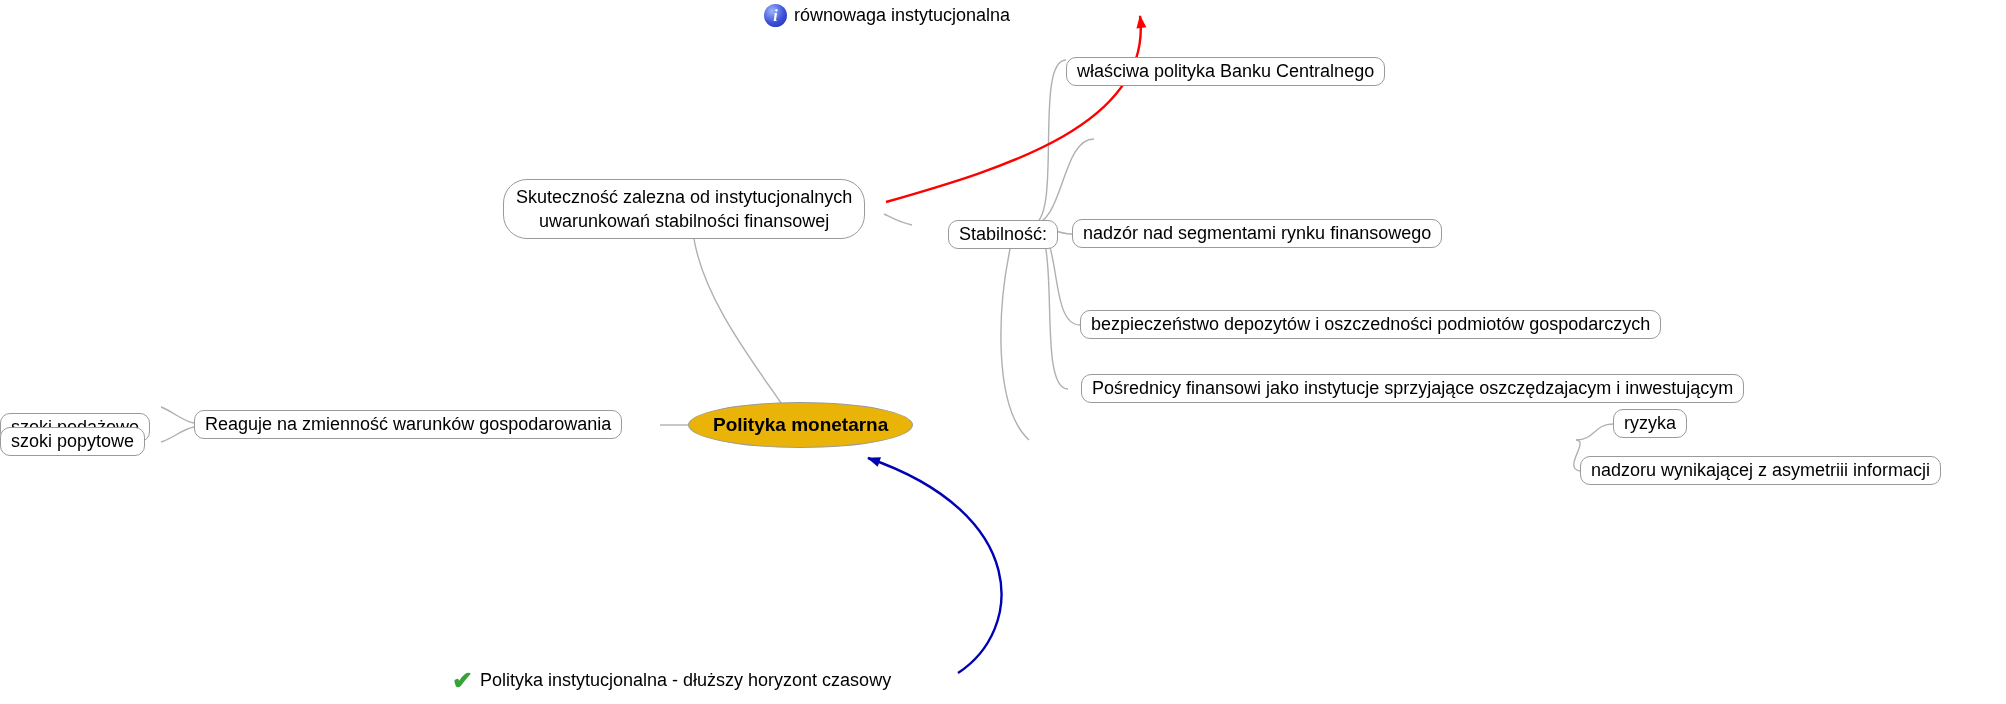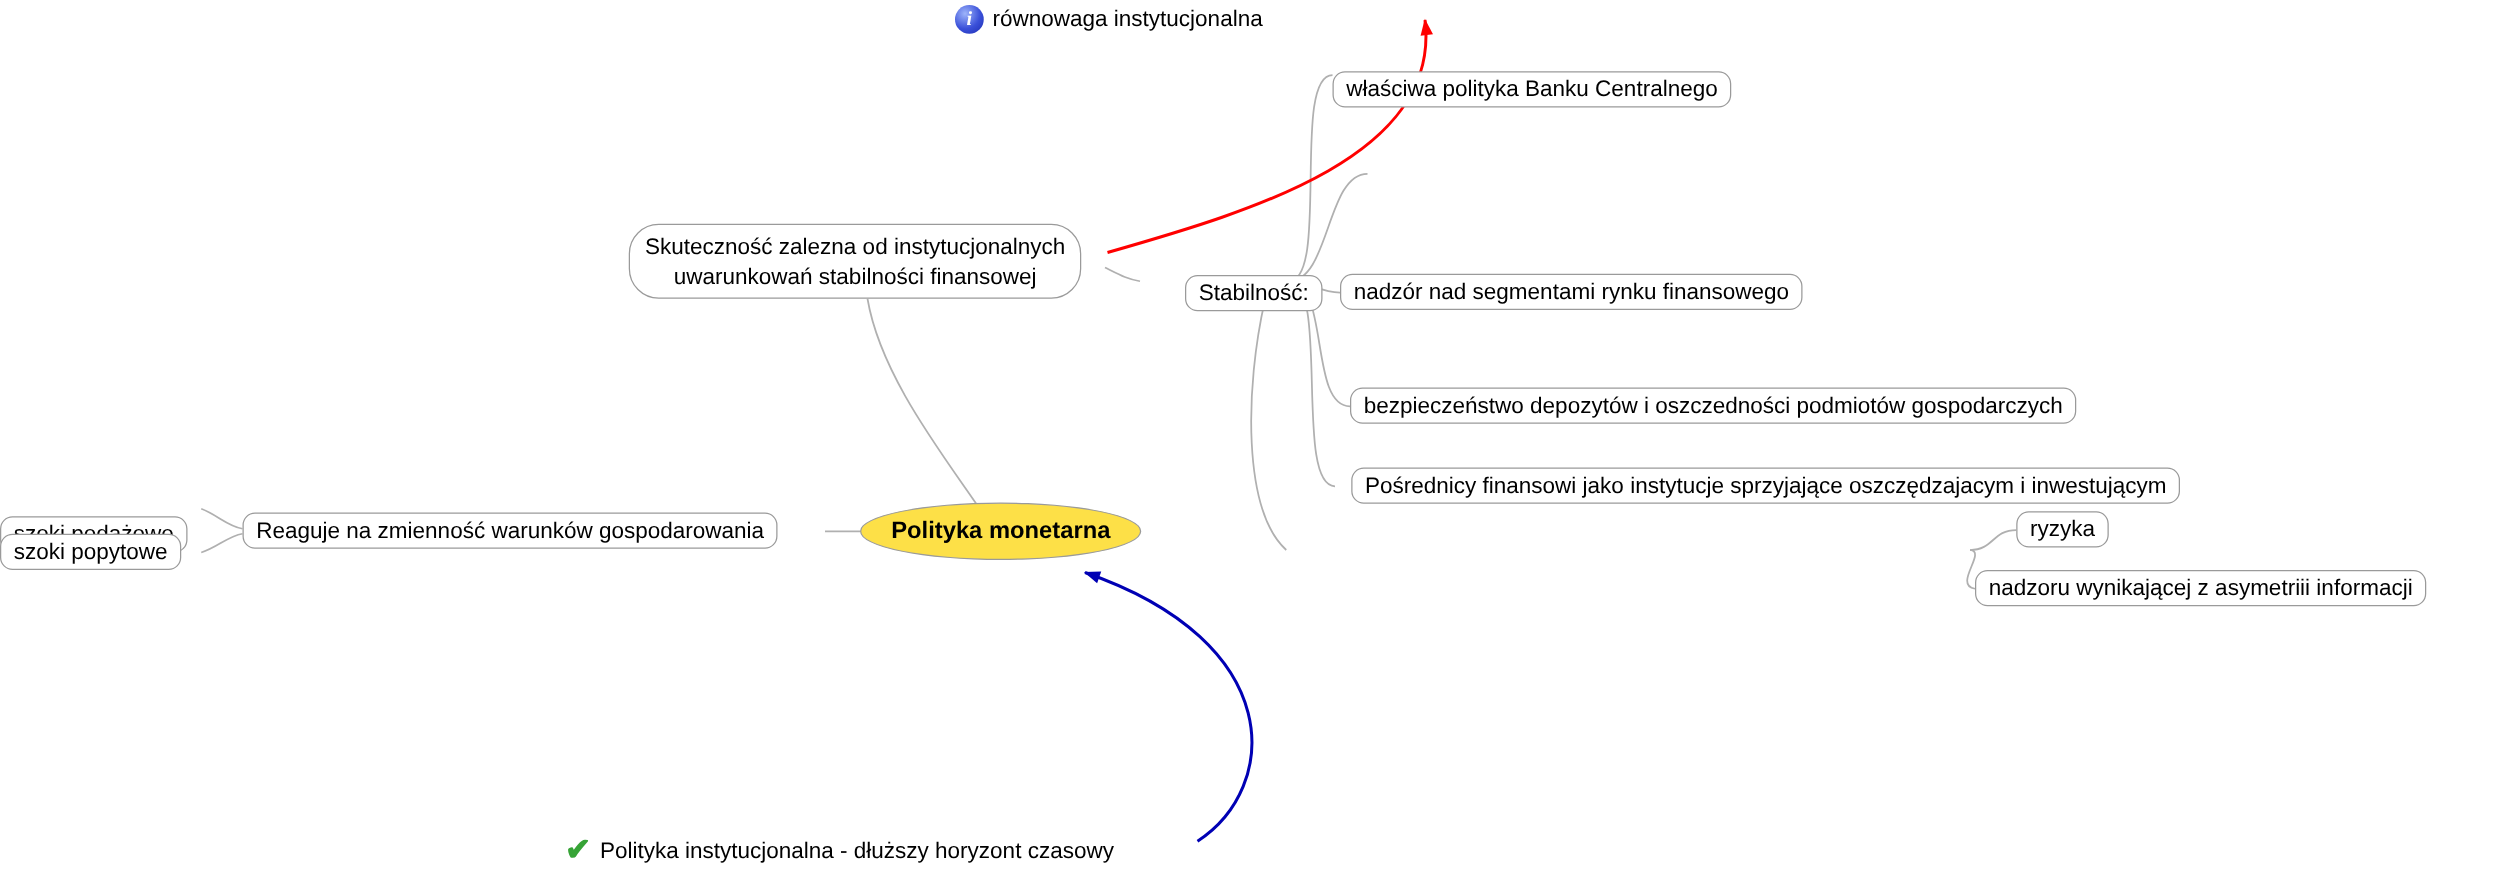--- a/index.html
+++ b/index.html
@@ -30,21 +30,21 @@
   }
   .bubble.two-line {
     text-align: center;
     padding: 5px 12px;
     line-height: 24px;
   }
   .bubble.two-line span { display: block; }
   .root-node {
     border: 1px solid #9a9a9a;
     border-radius: 50%;
-    background: #fde047;
+    background: #eab308;
     padding: 10px 24px;
     font-size: 19px;
     font-weight: bold;
     line-height: 24px;
     white-space: nowrap;
   }
   .floating {
     display: flex;
     align-items: center;
     gap: 7px;

